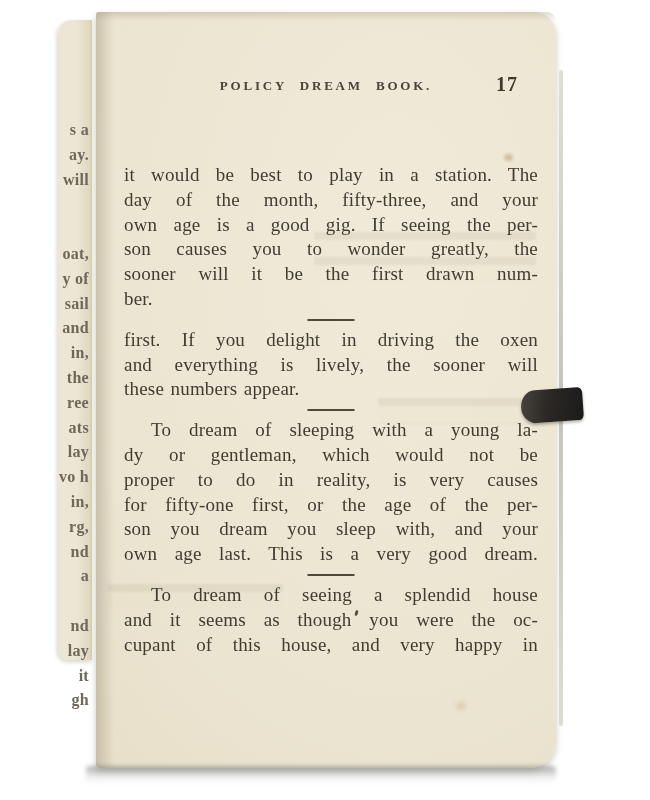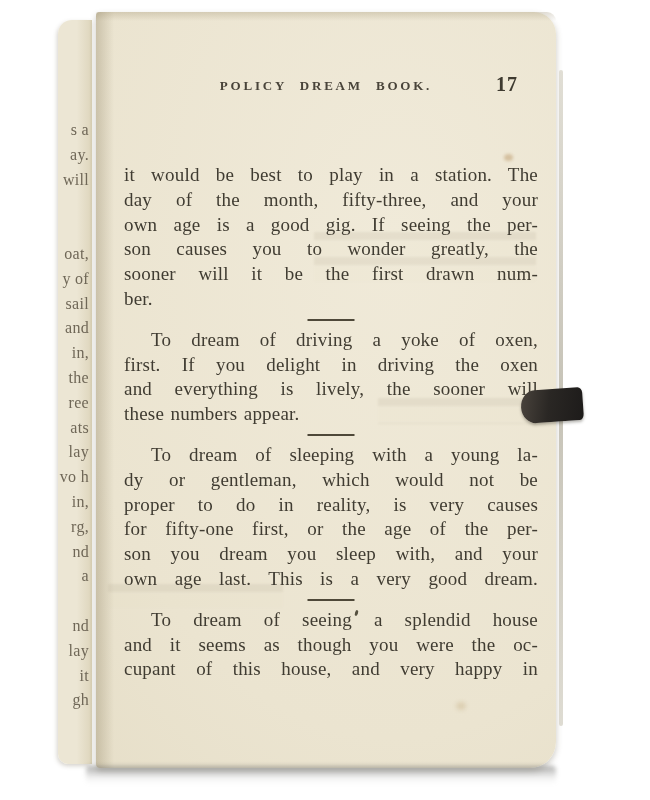--- a/index.html
+++ b/index.html
@@ -3,24 +3,25 @@
 <meta charset="utf-8">
 <style>
   html,body { margin:0; padding:0; background:#ffffff; }
   .scene {
     position:relative; width:650px; height:800px; background:#ffffff;
     overflow:hidden; font-family:"Liberation Serif", serif;
   }
 
   
   .facing-strip {
-    position:absolute; left:58px; top:20px; width:34px; height:744px;
+    position:absolute; left:58px; top:20px; width:34px; height:640px;
     background:linear-gradient(90deg,#ece6d4 55%, #e0d8c0 92%, #d8cfb4 100%);
     border-radius:14px 0 0 10px;
     box-shadow:-1px 2px 4px rgba(90,80,55,0.25);
+    font-weight:bold;
   }
   .fragments { position:absolute; top:98px; left:0; right:0; }
   .fragment-row {
     height:24.8px; line-height:24.8px; overflow:hidden;
     text-align:right; padding-right:3px;
     font-size:16px; color:#6f6757; letter-spacing:0.3px;
     white-space:nowrap;
   }
 
   
@@ -159,21 +160,20 @@
     <div class="text-block">
         <div class="line">it would be best to play in a station. The</div>
         <div class="line">day of the month, fifty-three, and your</div>
         <div class="line">own age is a good gig. If seeing the per-</div>
         <div class="line">son causes you to wonder greatly, the</div>
         <div class="line">sooner will it be the first drawn num-</div>
         <div class="line no-just">ber.</div>
         <div class="divider-row">
           <div class="rule"></div>
         </div>
-        <div class="line indent">To dream of driving a yoke of oxen,</div>
         <div class="line">first. If you delight in driving the oxen</div>
         <div class="line">and everything is lively, the sooner will</div>
         <div class="line no-just">these numbers appear.</div>
         <div class="divider-row">
           <div class="rule"></div>
         </div>
         <div class="line indent">To dream of sleeping with a young la-</div>
         <div class="line">dy or gentleman, which would not be</div>
         <div class="line">proper to do in reality, is very causes</div>
         <div class="line">for fifty-one first, or the age of the per-</div>

